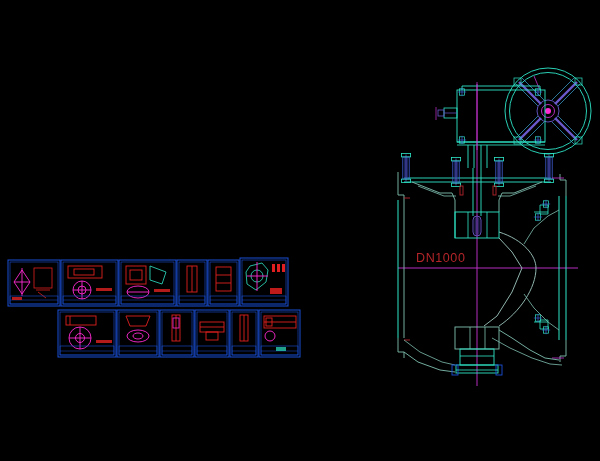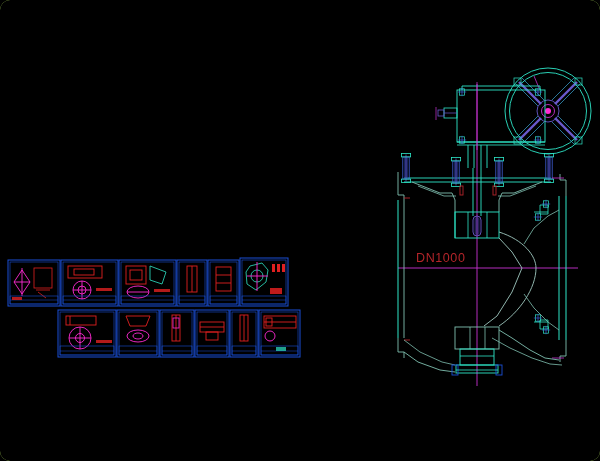--- a/index.html
+++ b/index.html
@@ -10,21 +10,20 @@
   }
   body {
     font-family: "Liberation Sans", sans-serif;
   }
   #canvas-root {
     position: relative;
     width: 600px;
     height: 461px;
     background: #bef264;
     overflow: hidden;
-    border-radius: 10px;
   }
   #cad-svg {
     position: absolute;
     left: 0;
     top: 0;
     width: 600px;
     height: 461px;
     display: block;
   }
   .dn-label {

